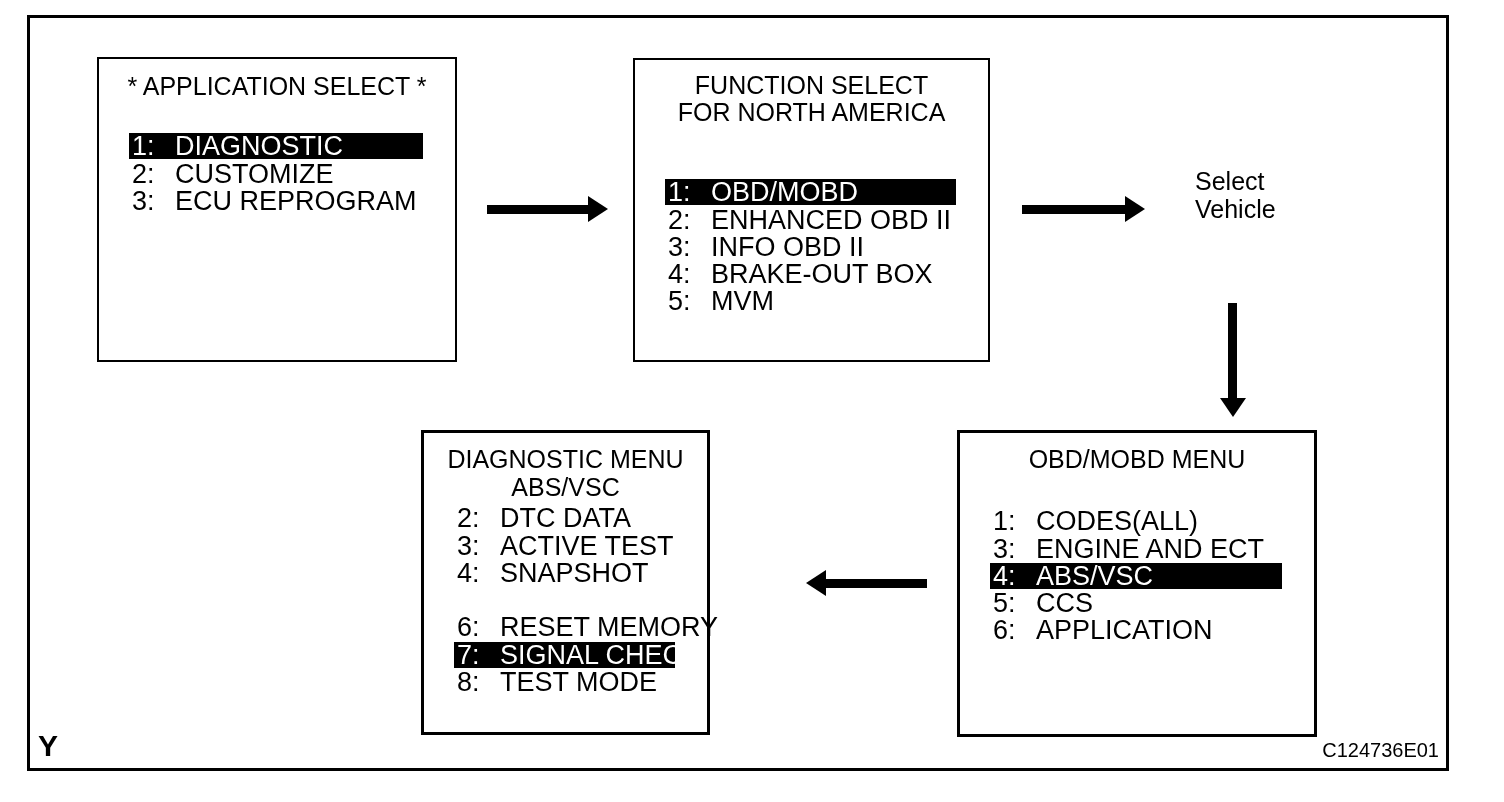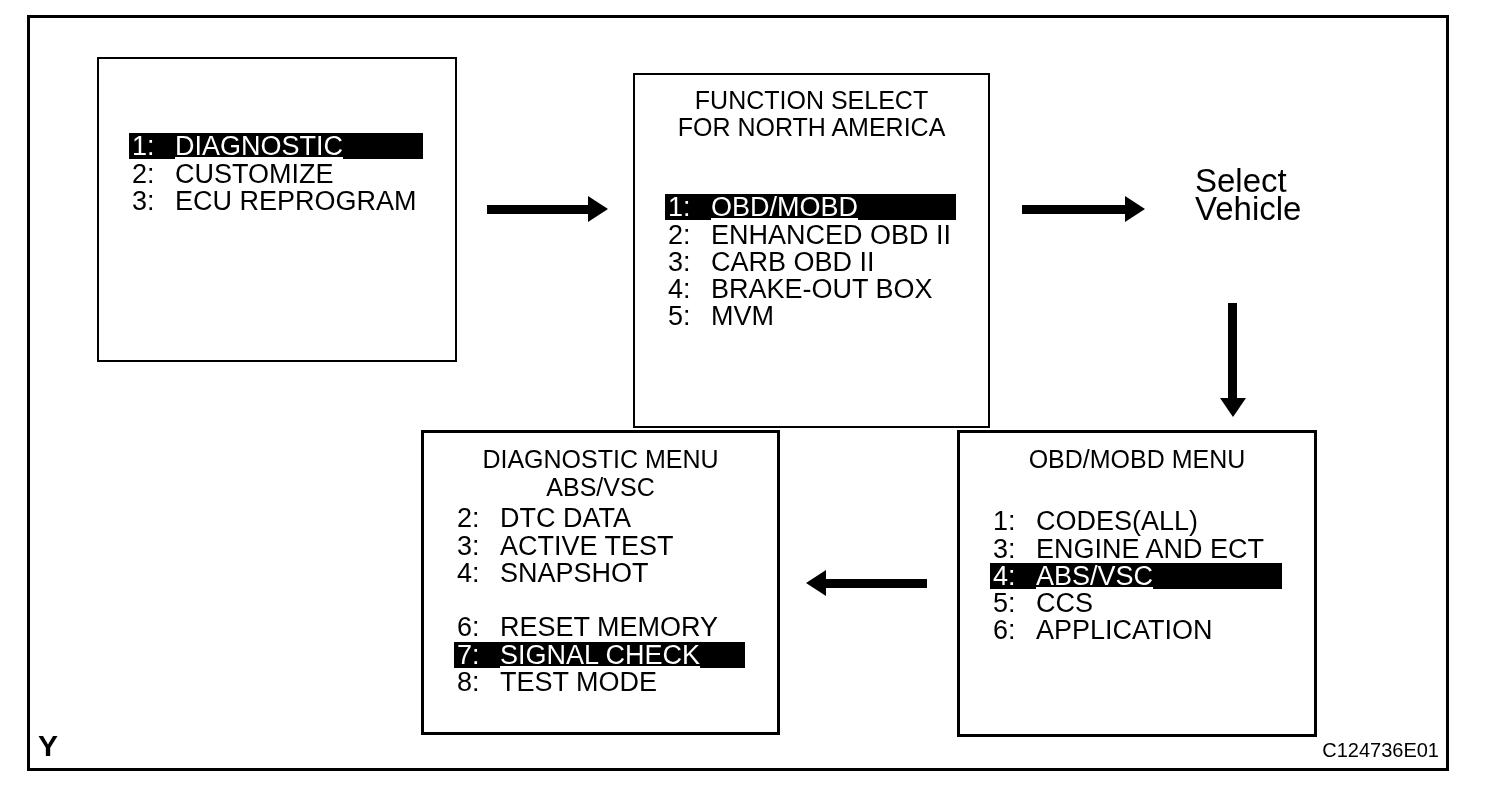--- a/index.html
+++ b/index.html
@@ -26,22 +26,22 @@
   }
   
   .screen {
     position: absolute;
     background: #ffffff;
     box-sizing: border-box;
   }
   .screen.thin  { border: 2px solid #000000; }
   .screen.thick { border: 3px solid #000000; }
   #box-application { left: 97px;  top: 57px;  width: 360px; height: 305px; }
-  #box-function    { left: 633px; top: 73px;  width: 357px; height: 355px; }
-  #box-diagnostic  { left: 421px; top: 430px; width: 359px; height: 305px; }
+  #box-function    { left: 633px; top: 58px;  width: 357px; height: 304px; }
+  #box-diagnostic  { left: 421px; top: 430px; width: 289px; height: 305px; }
   #box-obdmobd     { left: 957px; top: 430px; width: 360px; height: 307px; padding-left: 36px; }
 
   .screen-title {
     position: absolute;
     left: 0; right: 0;
     text-align: center;
     font-size: 25px;
     line-height: 27px;
     white-space: nowrap;
   }
@@ -64,21 +64,20 @@
     height: 26px;
     line-height: 26px;
     margin: 1.25px 0;
     font-size: 27px;
     white-space: nowrap;
     overflow: visible;
   }
   .row.hl {
     background: #000000;
     color: #ffffff;
-    text-decoration: underline;
   }
   .row .num {
     display: inline-block;
     width: 46px;
     padding-left: 3px;
     box-sizing: border-box;
   }
 
   
   .arrow { position: absolute; }
@@ -106,21 +105,21 @@
   #arrow-4 { left: 806px; top: 570px; width: 121px; height: 26px; }
   #arrow-4 .shaft { left: 20px; top: 9px; width: 101px; height: 9px; }
   #arrow-4 .head  { left: 0; top: 0;
     border-top: 13px solid transparent; border-bottom: 13px solid transparent;
     border-right: 20px solid #000000; }
 
   
   #select-vehicle {
     position: absolute;
     left: 1195px; top: 167px;
-    font-size: 33px;
+    font-size: 25px;
     line-height: 28px;
   }
   #corner-mark {
     position: absolute;
     left: 38px; top: 731px;
     font-size: 30px;
     font-weight: bold;
     line-height: 30px;
   }
   #figure-code {
@@ -131,20 +130,21 @@
   }
 </style>
 </head>
 <body>
 
 <div id="canvas">
 
   <div class="frame"></div>
 
   <div class="screen thin" id="box-application">
+    <div class="screen-title">* APPLICATION SELECT *</div>
     <div class="menu">
       <div class="row hl">
         <span class="num">1:</span><span class="lbl">DIAGNOSTIC</span>
       </div>
       <div class="row">
         <span class="num">2:</span><span class="lbl">CUSTOMIZE</span>
       </div>
       <div class="row">
         <span class="num">3:</span><span class="lbl">ECU REPROGRAM</span>
       </div>
@@ -162,21 +162,21 @@
       <div>FOR NORTH AMERICA</div>
     </div>
     <div class="menu">
       <div class="row hl">
         <span class="num">1:</span><span class="lbl">OBD/MOBD</span>
       </div>
       <div class="row">
         <span class="num">2:</span><span class="lbl">ENHANCED OBD II</span>
       </div>
       <div class="row">
-        <span class="num">3:</span><span class="lbl">CARB OBD II</span>
+        <span class="num">3:</span><span class="lbl">INFO OBD II</span>
       </div>
       <div class="row">
         <span class="num">4:</span><span class="lbl">BRAKE-OUT BOX</span>
       </div>
       <div class="row">
         <span class="num">5:</span><span class="lbl">MVM</span>
       </div>
     </div>
   </div>
 

